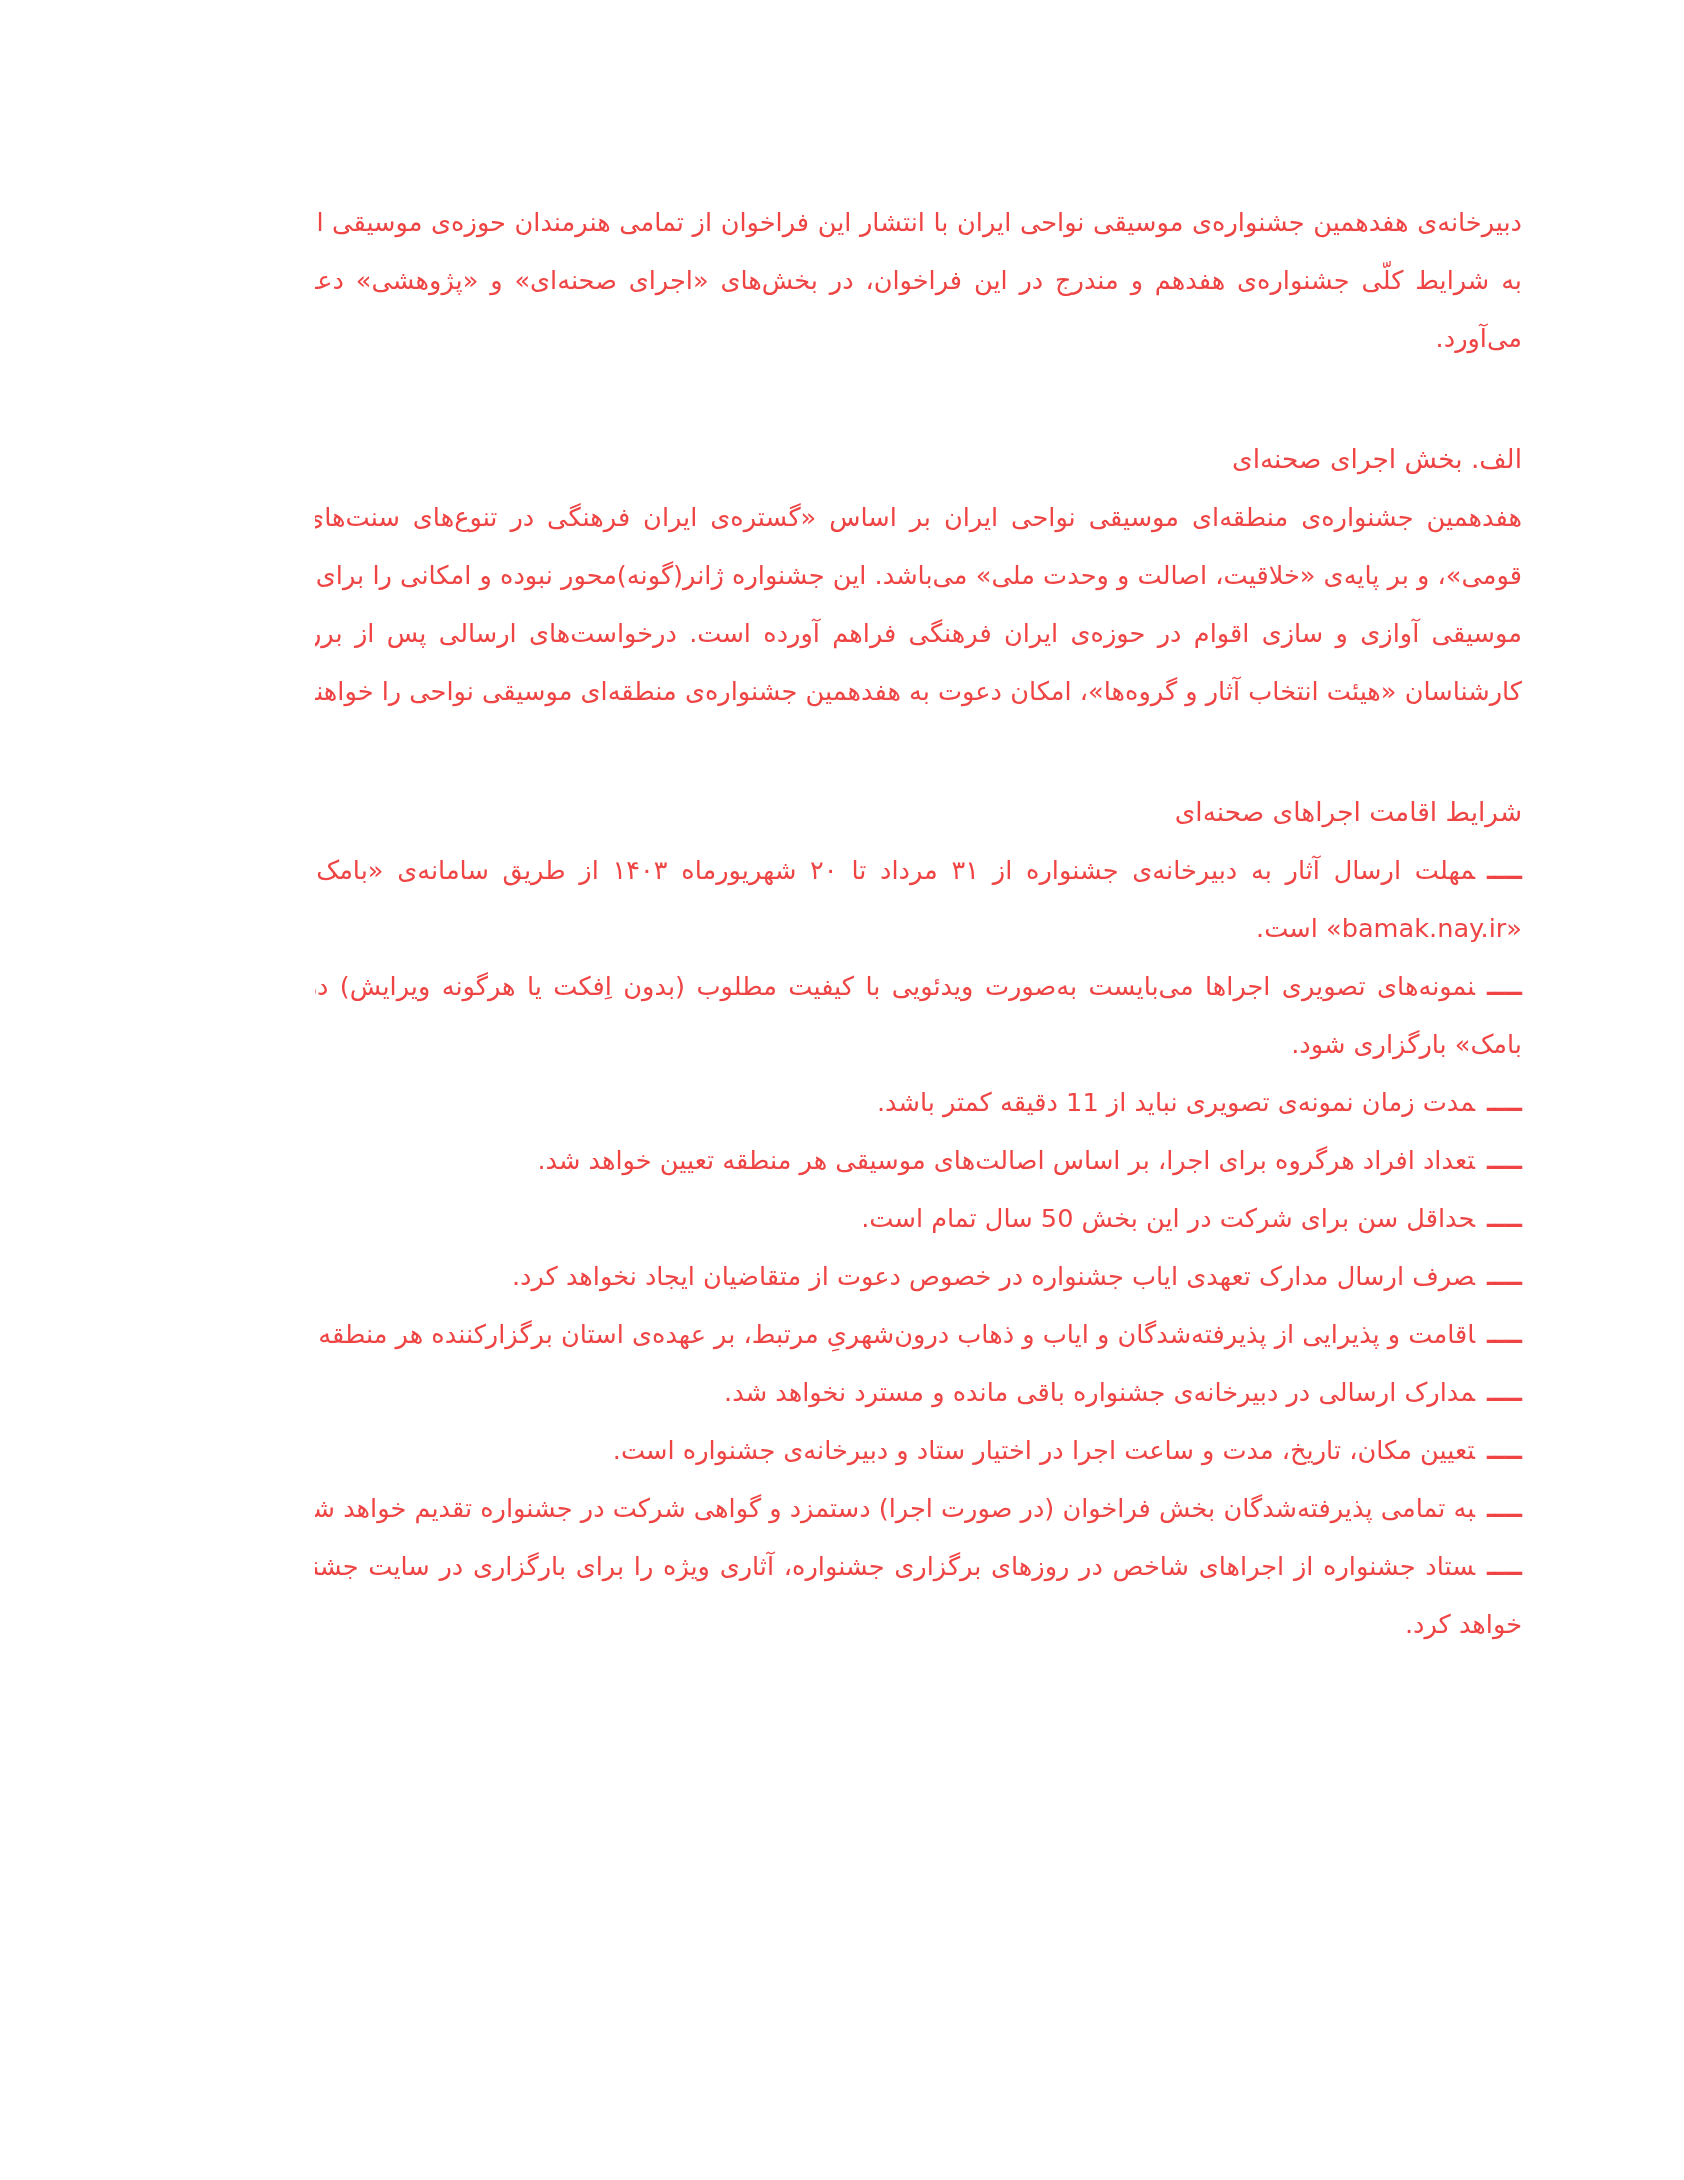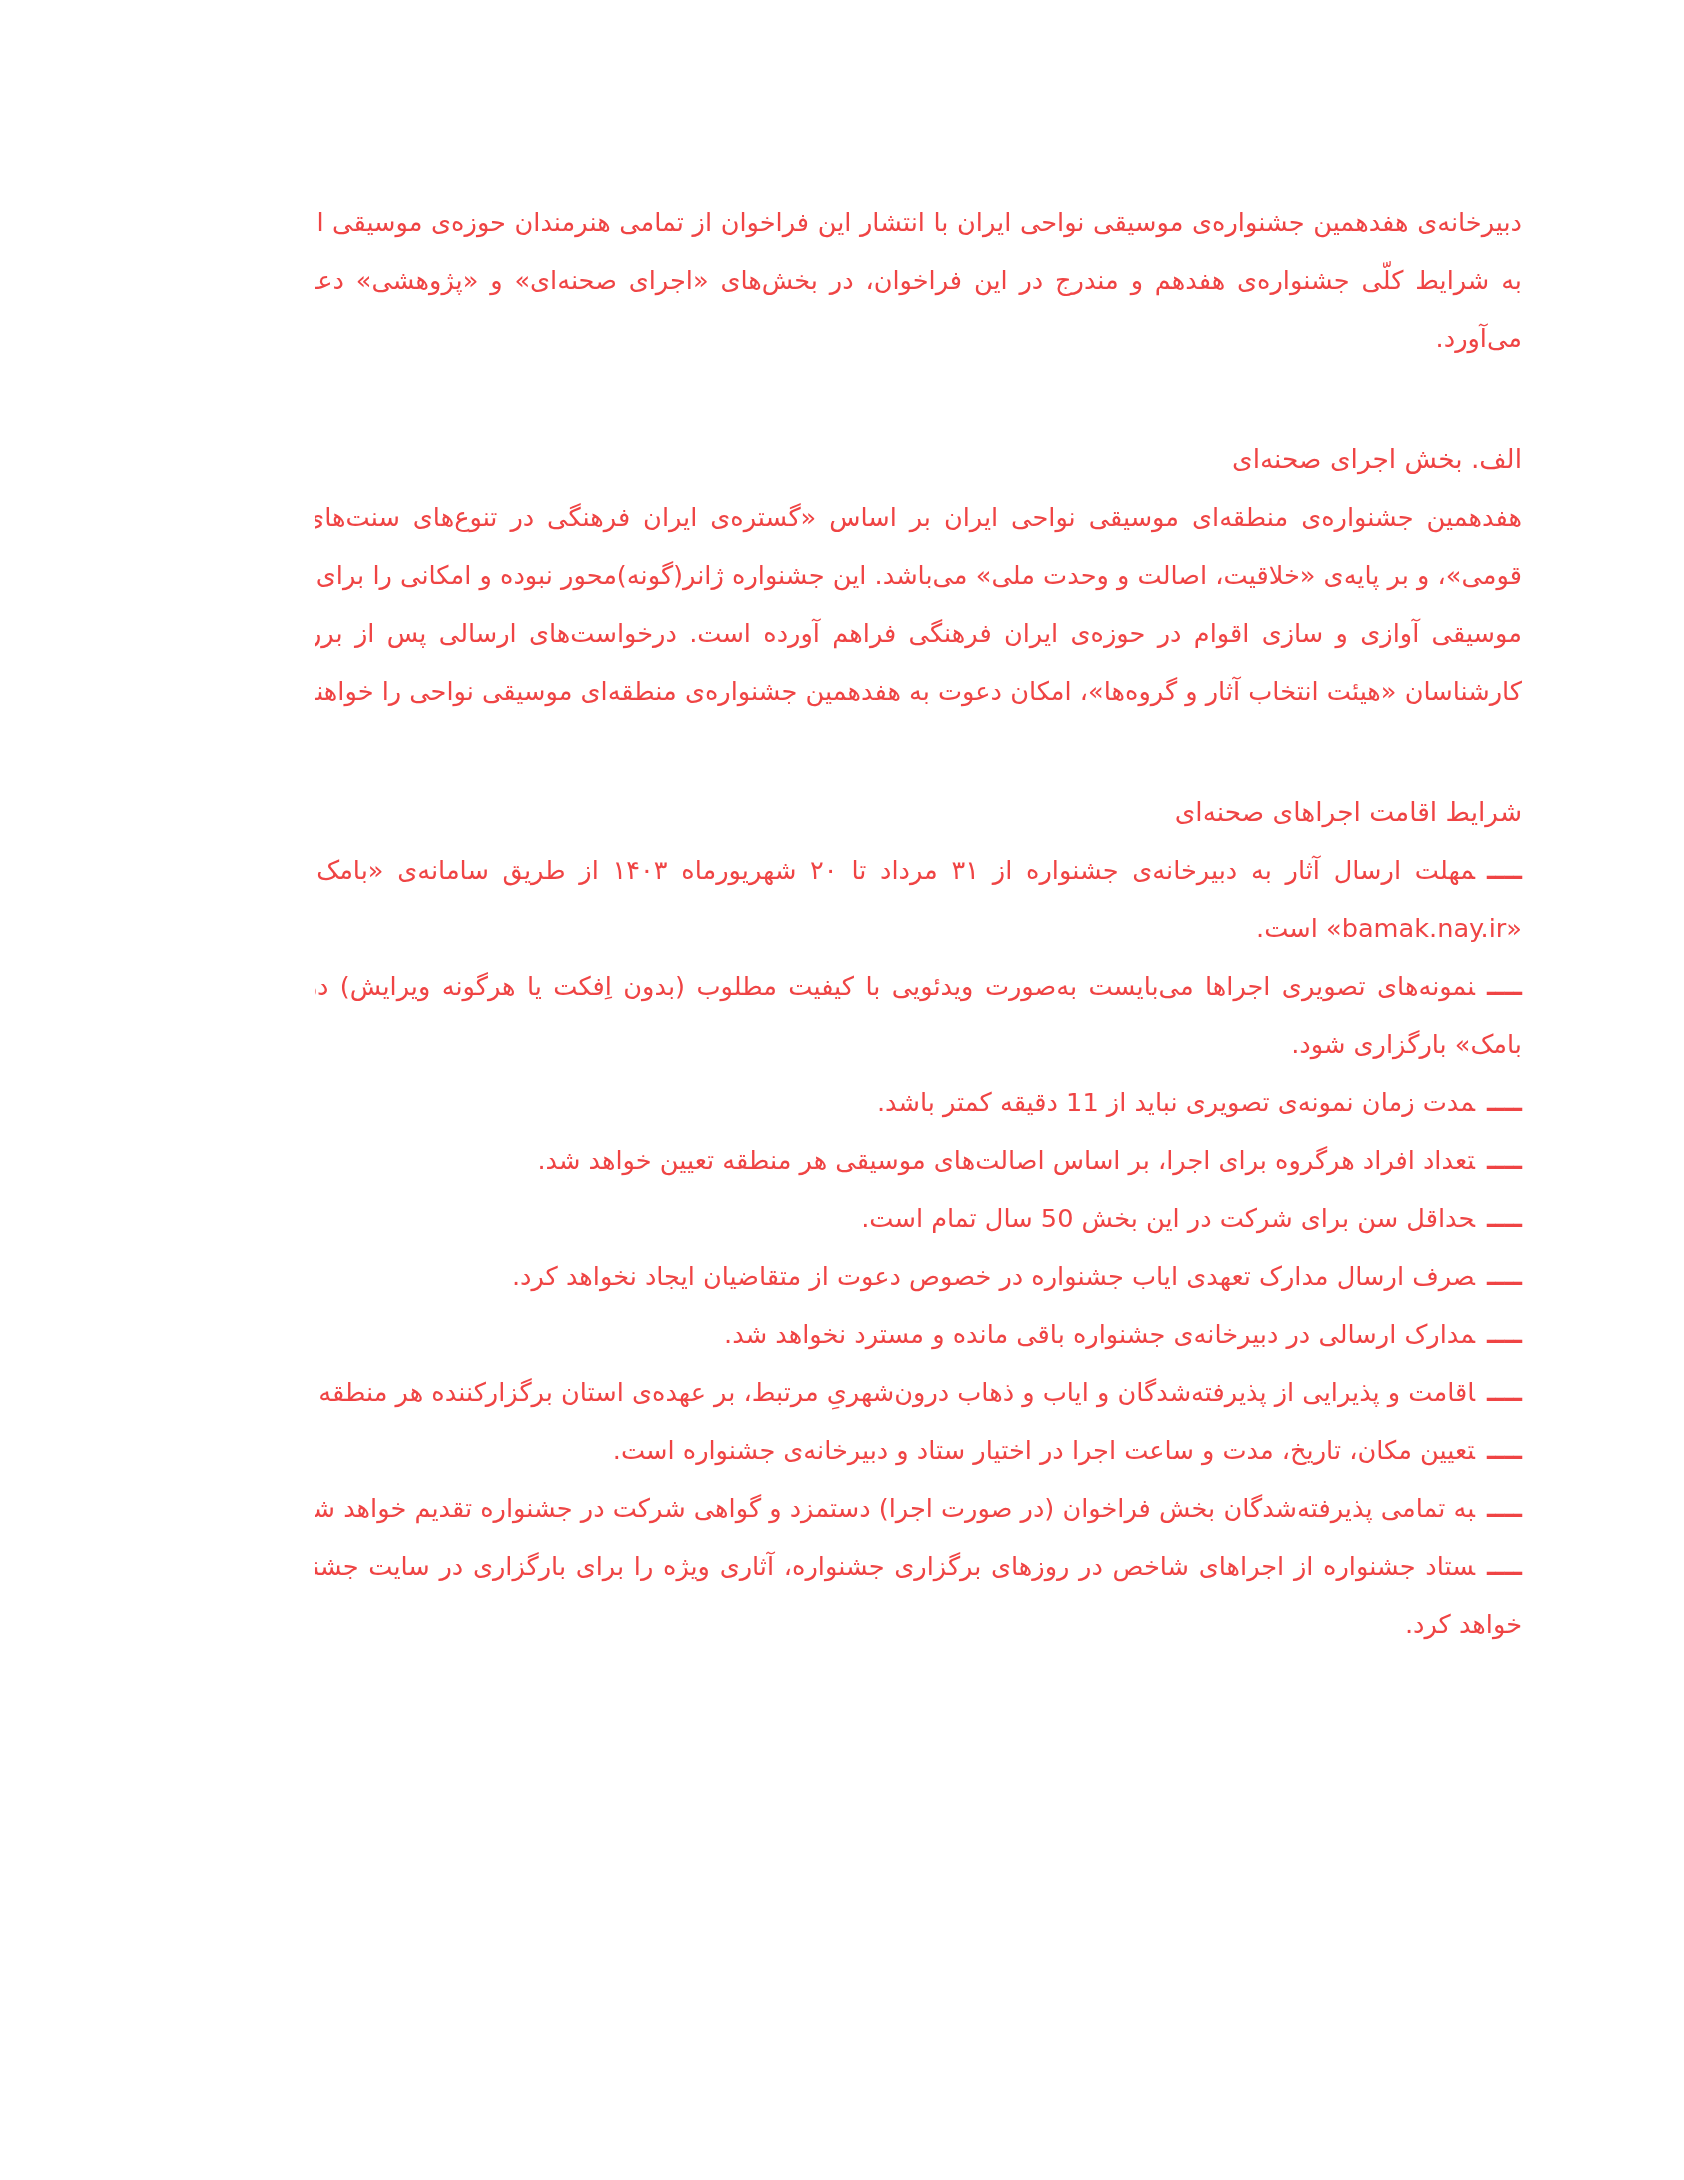--- a/index.html
+++ b/index.html
@@ -65,22 +65,22 @@
 
     <h2>شرایط اقامت اجراهای صحنه‌ای</h2>
 
     <div class="bullet-list">
       <p class="bullet"><span class="dash">ــــ</span><span>مهلت ارسال آثار به دبیرخانه‌ی جشنواره از ۳۱ مرداد تا ۲۰ شهریورماه ۱۴۰۳ از طریق سامانه‌ی «بامک» به نشانی «bamak.nay.ir» است.</span></p>
       <p class="bullet"><span class="dash">ــــ</span><span>نمونه‌های تصویری اجراها می‌بایست به‌صورت ویدئویی با کیفیت مطلوب (بدون اِفکت یا هرگونه ویرایش) در «سامانه‌ی بامک» بارگزاری شود.</span></p>
       <p class="bullet"><span class="dash">ــــ</span><span>مدت زمان نمونه‌ی تصویری نباید از 11 دقیقه کمتر باشد.</span></p>
       <p class="bullet"><span class="dash">ــــ</span><span>تعداد افراد هرگروه برای اجرا، بر اساس اصالت‌های موسیقی هر منطقه تعیین خواهد شد.</span></p>
       <p class="bullet"><span class="dash">ــــ</span><span>حداقل سن برای شرکت در این بخش 50 سال تمام است.</span></p>
       <p class="bullet"><span class="dash">ــــ</span><span>صرف ارسال مدارک تعهدی ایاب جشنواره در خصوص دعوت از متقاضیان ایجاد نخواهد کرد.</span></p>
+      <p class="bullet"><span class="dash">ــــ</span><span>اقامت و پذیرایی از پذیرفته‌شدگان و ایاب و ذهاب درون‌شهریِ مرتبط، بر عهده‌ی استان برگزارکننده هر منطقه خواهد بود.</span></p>
       <p class="bullet"><span class="dash">ــــ</span><span>مدارک ارسالی در دبیرخانه‌ی جشنواره باقی مانده و مسترد نخواهد شد.</span></p>
-      <p class="bullet"><span class="dash">ــــ</span><span>اقامت و پذیرایی از پذیرفته‌شدگان و ایاب و ذهاب درون‌شهریِ مرتبط، بر عهده‌ی استان برگزارکننده هر منطقه خواهد بود.</span></p>
       <p class="bullet"><span class="dash">ــــ</span><span>تعیین مکان، تاریخ، مدت و ساعت اجرا در اختیار ستاد و دبیرخانه‌ی جشنواره است.</span></p>
       <p class="bullet"><span class="dash">ــــ</span><span>به تمامی پذیرفته‌شدگان بخش فراخوان (در صورت اجرا) دستمزد و گواهی شرکت در جشنواره تقدیم خواهد شد.</span></p>
       <p class="bullet"><span class="dash">ــــ</span><span>ستاد جشنواره از اجراهای شاخص در روزهای برگزاری جشنواره، آثاری ویژه را برای بارگزاری در سایت جشنواره انتخاب خواهد کرد.</span></p>
     </div>
 
   </div>
 </div>
 
 
 </body></html>

